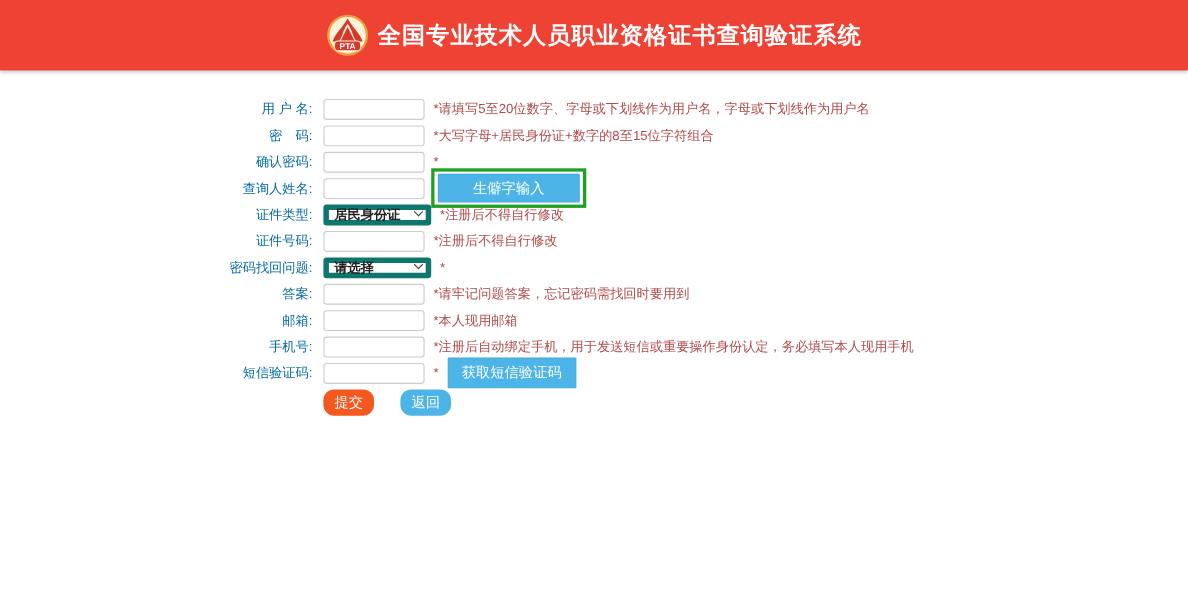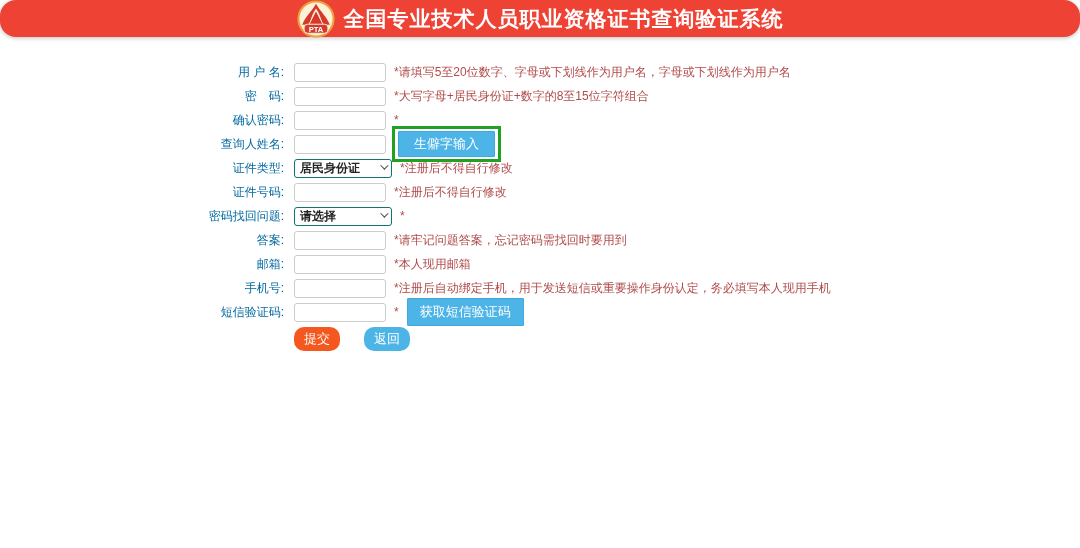--- a/index.html
+++ b/index.html
@@ -1,55 +1,54 @@
 <!DOCTYPE html>
 <html><head>
 <meta charset="utf-8">
 <style>
   * { margin:0; padding:0; box-sizing:border-box; }
   html,body { width:1080px; height:548px; background:#fff; overflow:hidden;
               font-family:"Liberation Sans","DejaVu Sans",sans-serif; }
 
   
   .header {
-    height:37px; background:#ee4234;
+    height:64px; background:#ee4234;
     display:flex; align-items:center; justify-content:center; gap:9px;
     box-shadow:0 1px 4px rgba(0,0,0,.25);
-    border-radius:16px;
   }
   .logo { width:38px; height:38px; flex:0 0 auto; }
   .title { color:#fff; font-size:21px; font-weight:bold; letter-spacing:1px; }
 
   
   .form { margin-top:23px; }
   .row { display:flex; align-items:center; height:24px; }
   .lbl {
     width:288px; flex:0 0 288px; text-align:right; padding-right:4px;
     font-size:12px; color:#0369a1; white-space:pre;
   }
   .txt {
     width:92px; height:19px; margin-left:6px;
     border:1px solid #ccc; border-radius:3px; background:#fff;
     font-size:12px; padding:0 4px; outline:none;
   }
   .sel {
     width:98px; height:19px; margin-left:6px;
-    border:1px solid #0f766e; border-radius:3px; background:#fff;
+    border:5px solid #0f766e; border-radius:3px; background:#fff;
     display:flex; align-items:center; justify-content:space-between;
     padding:0 5px; font-size:12px; font-weight:bold; color:#222; cursor:pointer;
   }
   .chev {
     width:6px; height:6px; border-right:1.6px solid #444; border-bottom:1.6px solid #444;
     transform:rotate(45deg) translateY(-2px); margin-top:-3px;
   }
   .hint { font-size:12px; color:#b14a4a; margin-left:8px; white-space:nowrap; }
 
   .blue-btn {
     background:#4db4e7; color:#fff; border:1px solid #41a9de;
-    font-size:13px; padding:3px 15px; cursor:pointer; border-radius:1px;
+    font-size:13px; padding:3px 31px; cursor:pointer; border-radius:1px;
     font-family:inherit;
   }
   .green-box {
     border:3px solid #21a121; padding:2px 3px; margin-left:6px;
     display:inline-block; background:transparent;
   }
   .sms { margin-left:8px; padding:4px 12px; }
 
   .actions { margin-top:4px; height:22px; }
   .submit-btn, .back-btn {

